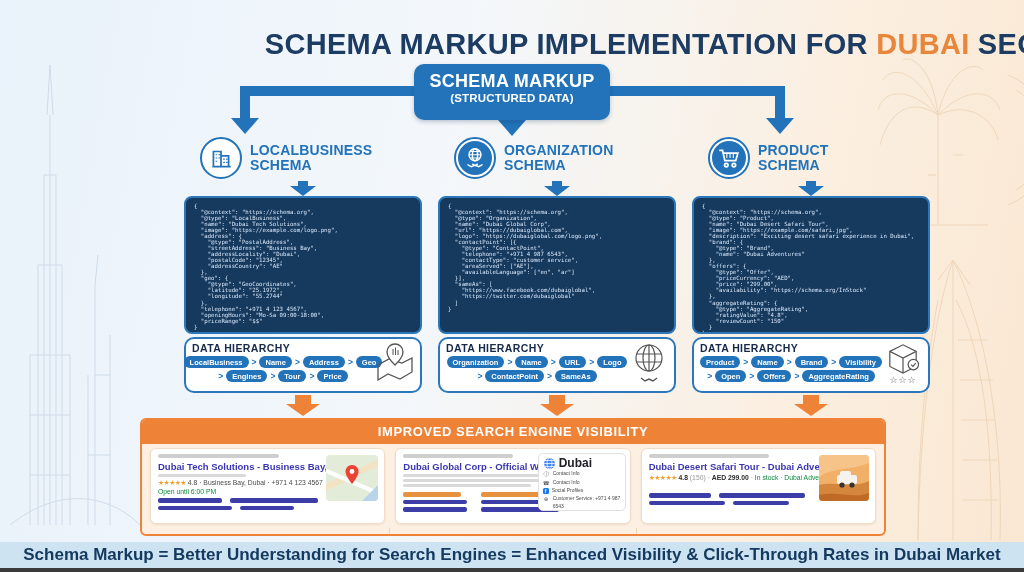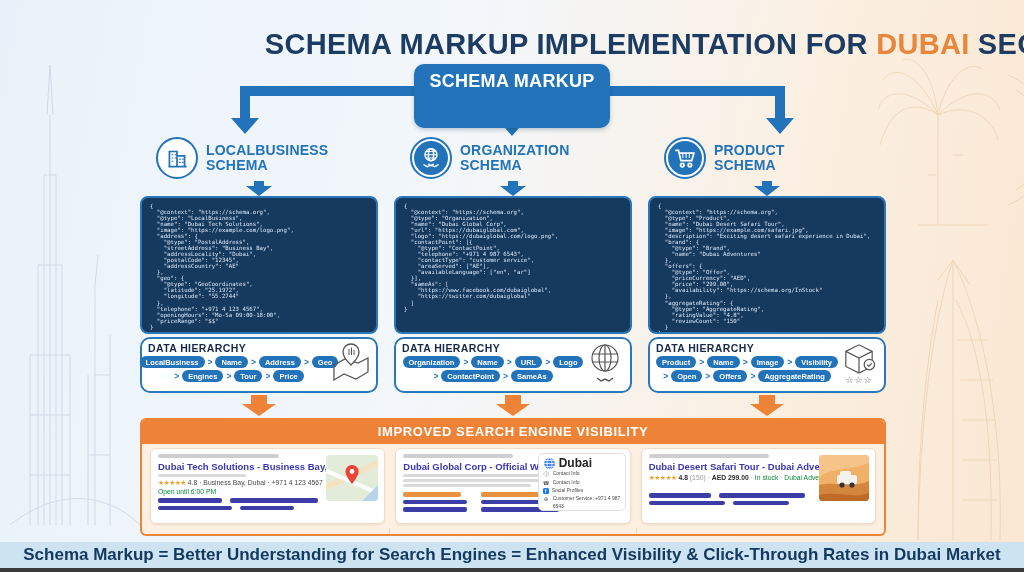--- a/index.html
+++ b/index.html
@@ -5,30 +5,30 @@
   html,body{margin:0;padding:0;}
   body{font-family:"Liberation Sans",sans-serif;}
   .stage{position:relative;width:1024px;height:572px;overflow:hidden;
     background:linear-gradient(100deg,#e9f2fa 0%,#f3f7fb 42%,#fbefe1 75%,#fae7d2 100%);}
   .bg-sketch{position:absolute;pointer-events:none;}
   
   .title{position:absolute;top:12px;left:0;width:100%;text-align:right;margin:16px;
     font-size:29px;font-weight:800;letter-spacing:.3px;color:#1c3c63;}
   .title .hl{color:#e8863c;}
   
-  .rootbox{position:absolute;left:414px;top:64px;width:196px;height:64px;background:#2273b9;
+  .rootbox{position:absolute;left:414px;top:64px;width:196px;height:56px;background:#2273b9;
     border-radius:10px;color:#fff;text-align:center;z-index:3;box-shadow:0 2px 4px rgba(20,50,90,.25);}
   .rootbox .rb1{font-size:18px;font-weight:800;margin-top:7px;letter-spacing:.3px;}
   .rootbox .rb2{font-size:11.5px;font-weight:700;letter-spacing:.2px;}
   .hbar{position:absolute;left:240px;top:86px;width:545px;height:10px;background:#2273b9;border-radius:6px;z-index:1;}
   .vstub{position:absolute;width:10px;background:#2273b9;z-index:1;}
   .tri{position:absolute;width:0;height:0;border-left:14px solid transparent;border-right:14px solid transparent;
     border-top:16px solid #2273b9;z-index:1;}
   
-  .col{position:absolute;top:136px;width:238px;z-index:2;}
+  .col{position:absolute;top:136px;width:238px;z-index:2;margin-left:44px;}
   .c1{left:140px;} .c2{left:394px;} .c3{left:648px;}
   .colhead{height:44px;display:flex;align-items:center;gap:8px;padding-left:16px;}
   .circ{width:42px;height:42px;border-radius:50%;border:2px solid #2273b9;background:#fff;
     display:flex;align-items:center;justify-content:center;flex:0 0 auto;box-sizing:border-box;padding:2px;}
   .circ-in{width:100%;height:100%;border-radius:50%;display:flex;align-items:center;justify-content:center;}
   .circ-in.fill{background:#2273b9;}
   .collabel{font-size:14px;font-weight:800;color:#2273b9;line-height:1.1;letter-spacing:.2px;}
   .sarrow{width:26px;margin:1px auto 0 auto;height:15px;position:relative;}
   .sarrow .sstub{position:absolute;left:8px;top:0;width:10px;height:6px;background:#2273b9;}
   .sarrow .stri{position:absolute;left:0;top:5px;width:0;height:0;border-left:13px solid transparent;
@@ -111,20 +111,21 @@
   <div class="hbar" data-name="branch-connector-bar"></div>
   <div class="vstub" style="left:240px;top:86px;height:34px;" data-name="branch-stub-left"></div>
   <div class="tri" style="left:231px;top:118px;" data-name="arrow-down-left-icon"></div>
   <div class="vstub" style="left:507px;top:112px;height:10px;" data-name="branch-stub-center"></div>
   <div class="tri" style="left:498px;top:120px;" data-name="arrow-down-center-icon"></div>
   <div class="vstub" style="left:775px;top:86px;height:34px;" data-name="branch-stub-right"></div>
   <div class="tri" style="left:766px;top:118px;" data-name="arrow-down-right-icon"></div>
 
   <div class="rootbox" data-name="schema-markup-root-node">
     <div class="rb1" data-name="root-node-title">SCHEMA MARKUP</div>
+    <div class="rb2" data-name="root-node-subtitle">(STRUCTURED DATA)</div>
   </div>
 
   <div class="col c1" data-name="localbusiness-column">
     <div class="colhead" data-name="localbusiness-header">
       <span class="circ" data-name="building-icon">
         <span class="circ-in">
           <svg width="26" height="26" viewBox="0 0 24 24" fill="none" stroke="#2273b9" stroke-width="1.6">
             <path d="M5 20V6h7v14 M12 20V10h7v10 M4 20h17"></path>
             <path d="M7 9h1.5 M7 12h1.5 M7 15h1.5 M9.7 9h1.5 M9.7 12h1.5 M14 13h1.5 M14 16h1.5 M16.7 13h1.5 M16.7 16h1.5" stroke-width="1.1"></path>
           </svg>
@@ -307,21 +308,21 @@
     "reviewCount": "150"
   }
 }</pre>
     <div class="hier" data-name="product-hierarchy-card">
       <div class="hier-title" data-name="hierarchy-title">DATA HIERARCHY</div>
       <div class="hier-row" data-name="hierarchy-row-1">
           <span class="pill" data-name="hierarchy-tag">Product</span>
           <span class="hsep" data-name="chevron-separator">&gt;</span>
           <span class="pill" data-name="hierarchy-tag">Name</span>
           <span class="hsep" data-name="chevron-separator">&gt;</span>
-          <span class="pill" data-name="hierarchy-tag">Image</span>
+          <span class="pill" data-name="hierarchy-tag">Brand</span>
           <span class="hsep" data-name="chevron-separator">&gt;</span>
           <span class="pill" data-name="hierarchy-tag">Visibility</span>
         </div>
       <div class="hier-row" data-name="hierarchy-row-2">
           <span class="hsep" data-name="chevron-separator">&gt;</span>
           <span class="pill" data-name="hierarchy-tag">Open</span>
           <span class="hsep" data-name="chevron-separator">&gt;</span>
           <span class="pill" data-name="hierarchy-tag">Offers</span>
           <span class="hsep" data-name="chevron-separator">&gt;</span>
           <span class="pill" data-name="hierarchy-tag">AggregateRating</span>

